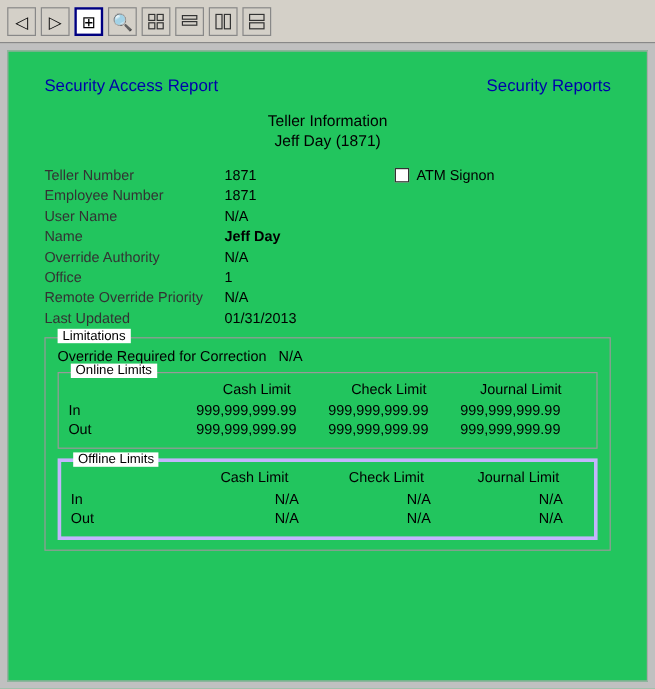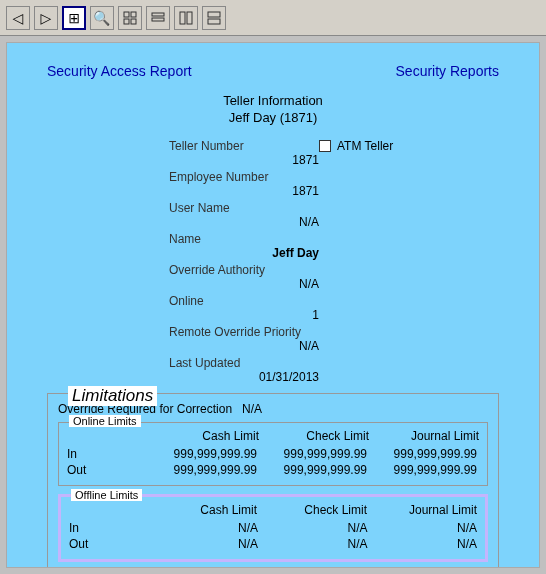--- a/index.html
+++ b/index.html
@@ -29,23 +29,23 @@
       align-items: center;
       justify-content: center;
       cursor: pointer;
       font-size: 14px;
     }
     .toolbar-btn.active {
       background: #fff;
       border: 2px solid #000080;
     }
     .report-container {
-      background: #7dd3fc;
+      background: #22c55e;
       margin: 6px;
-      padding: 20px 40px;
+      padding: 20px 30px;
       height: calc(574px - 48px);
       overflow-y: auto;
       border: 1px solid #aaa;
     }
     .report-header {
       display: flex;
       justify-content: space-between;
       margin-bottom: 14px;
     }
     .report-title-left {
@@ -79,22 +79,21 @@
     .fields-right {
       width: 180px;
       display: flex;
       flex-direction: column;
       gap: 2px;
       margin-top: 0;
     }
     .field-row {
       display: flex;
       margin-bottom: 3px;
-      align-items: flex-end;
-      flex-direction: column;
+      align-items: center;
     }
     .field-label {
       width: 150px;
       color: #333;
     }
     .field-value {
       color: #000;
     }
     .field-value.bold {
       font-weight: bold;
@@ -121,25 +120,24 @@
     }
     .limitations-box {
       border: 1px solid #999;
       padding: 8px 10px;
       margin-top: 4px;
       position: relative;
     }
     .limitations-legend {
       position: absolute;
       top: -8px;
-      left: 20px;
+      left: 10px;
       background: white;
       padding: 0 4px;
-      font-size: 17px;
-      font-style: italic;
+      font-size: 11px;
     }
     .override-row {
       margin-bottom: 6px;
       font-size: 12px;
     }
     .online-limits-box {
       border: 1px solid #999;
       padding: 6px 8px;
       margin-bottom: 8px;
       position: relative;
@@ -157,21 +155,21 @@
       padding: 0 4px;
       font-size: 11px;
     }
     .limits-header-row {
       display: flex;
       justify-content: flex-end;
       margin-bottom: 4px;
     }
     .limit-col-header {
       width: 110px;
-      text-align: right;
+      text-align: center;
       font-size: 12px;
     }
     .limits-data-row {
       display: flex;
       align-items: center;
       margin-bottom: 2px;
     }
     .limits-row-label {
       width: 80px;
       font-size: 12px;
@@ -250,36 +248,36 @@
       </div>
       <div class="field-row">
         <span class="field-label">Name</span>
         <span class="field-value bold">Jeff Day</span>
       </div>
       <div class="field-row">
         <span class="field-label">Override Authority</span>
         <span class="field-value">N/A</span>
       </div>
       <div class="field-row">
-        <span class="field-label">Online</span>
+        <span class="field-label">Office</span>
         <span class="field-value">1</span>
       </div>
       <div class="field-row">
         <span class="field-label">Remote Override Priority</span>
         <span class="field-value">N/A</span>
       </div>
       <div class="field-row">
         <span class="field-label">Last Updated</span>
         <span class="field-value">01/31/2013</span>
       </div>
     </div>
     <div class="fields-right">
       <div class="checkbox-row">
         <div class="checkbox"></div>
-        <span>ATM Teller</span>
+        <span>ATM Signon</span>
       </div>
     </div>
   </div>
 
   <div class="limitations-box">
     <span class="limitations-legend">Limitations</span>
 
     <div class="override-row">
       <span>Override Required for Correction&nbsp;&nbsp;&nbsp;N/A</span>
     </div>

